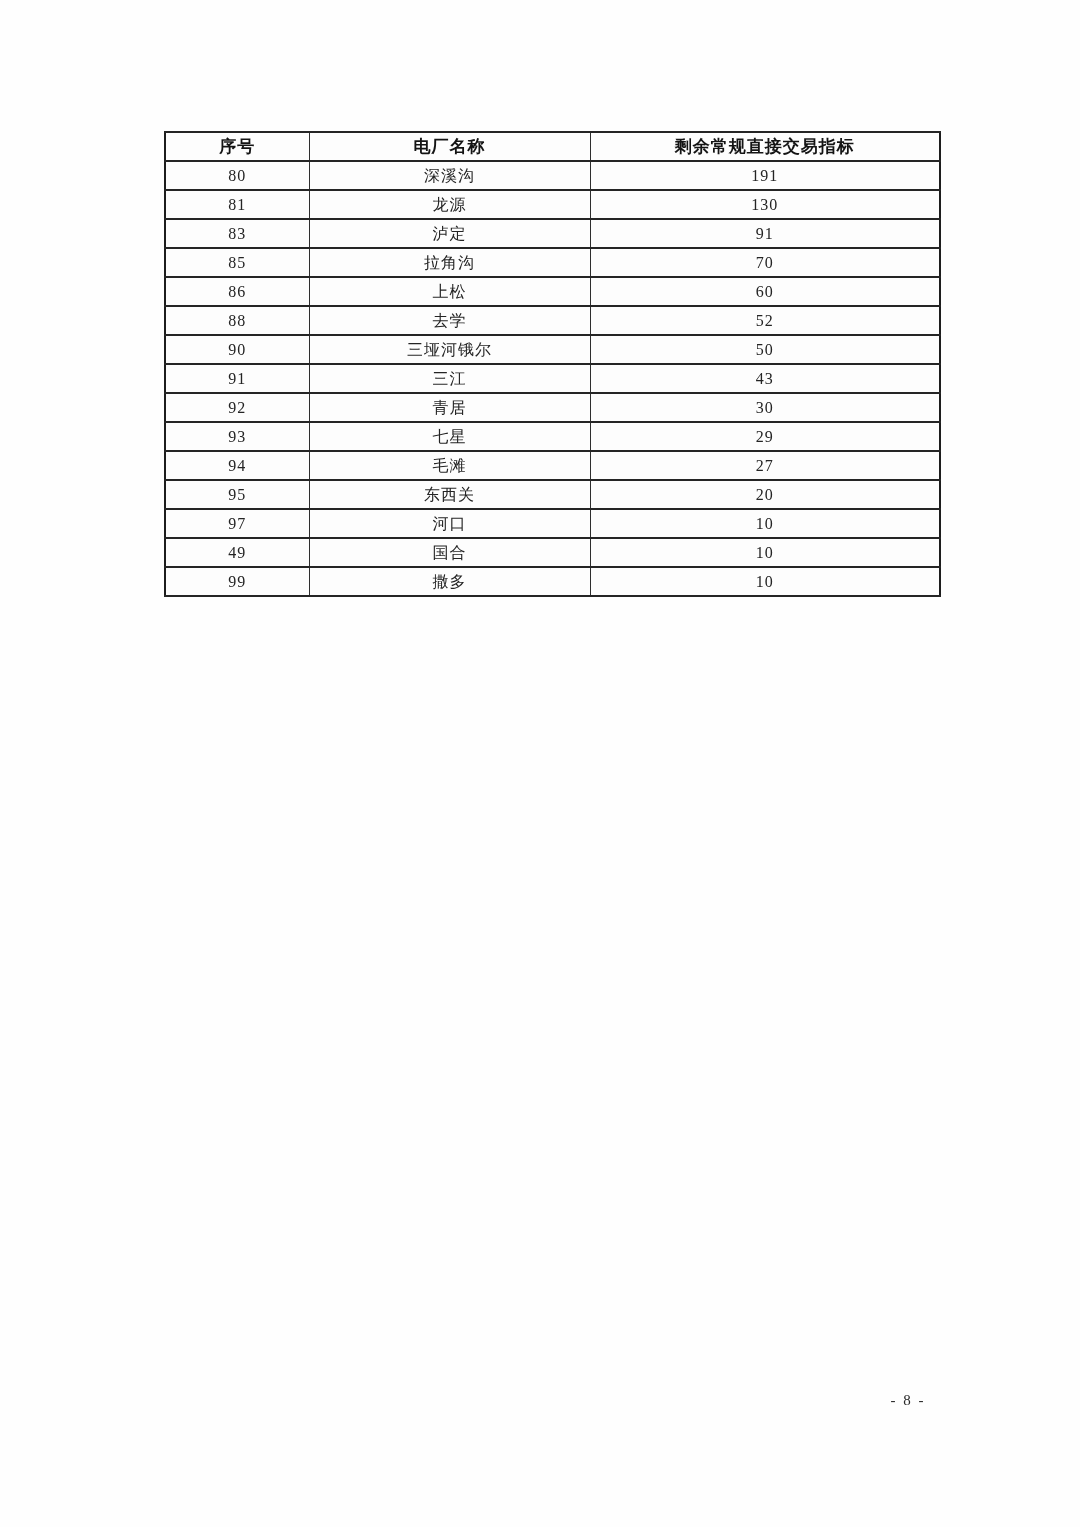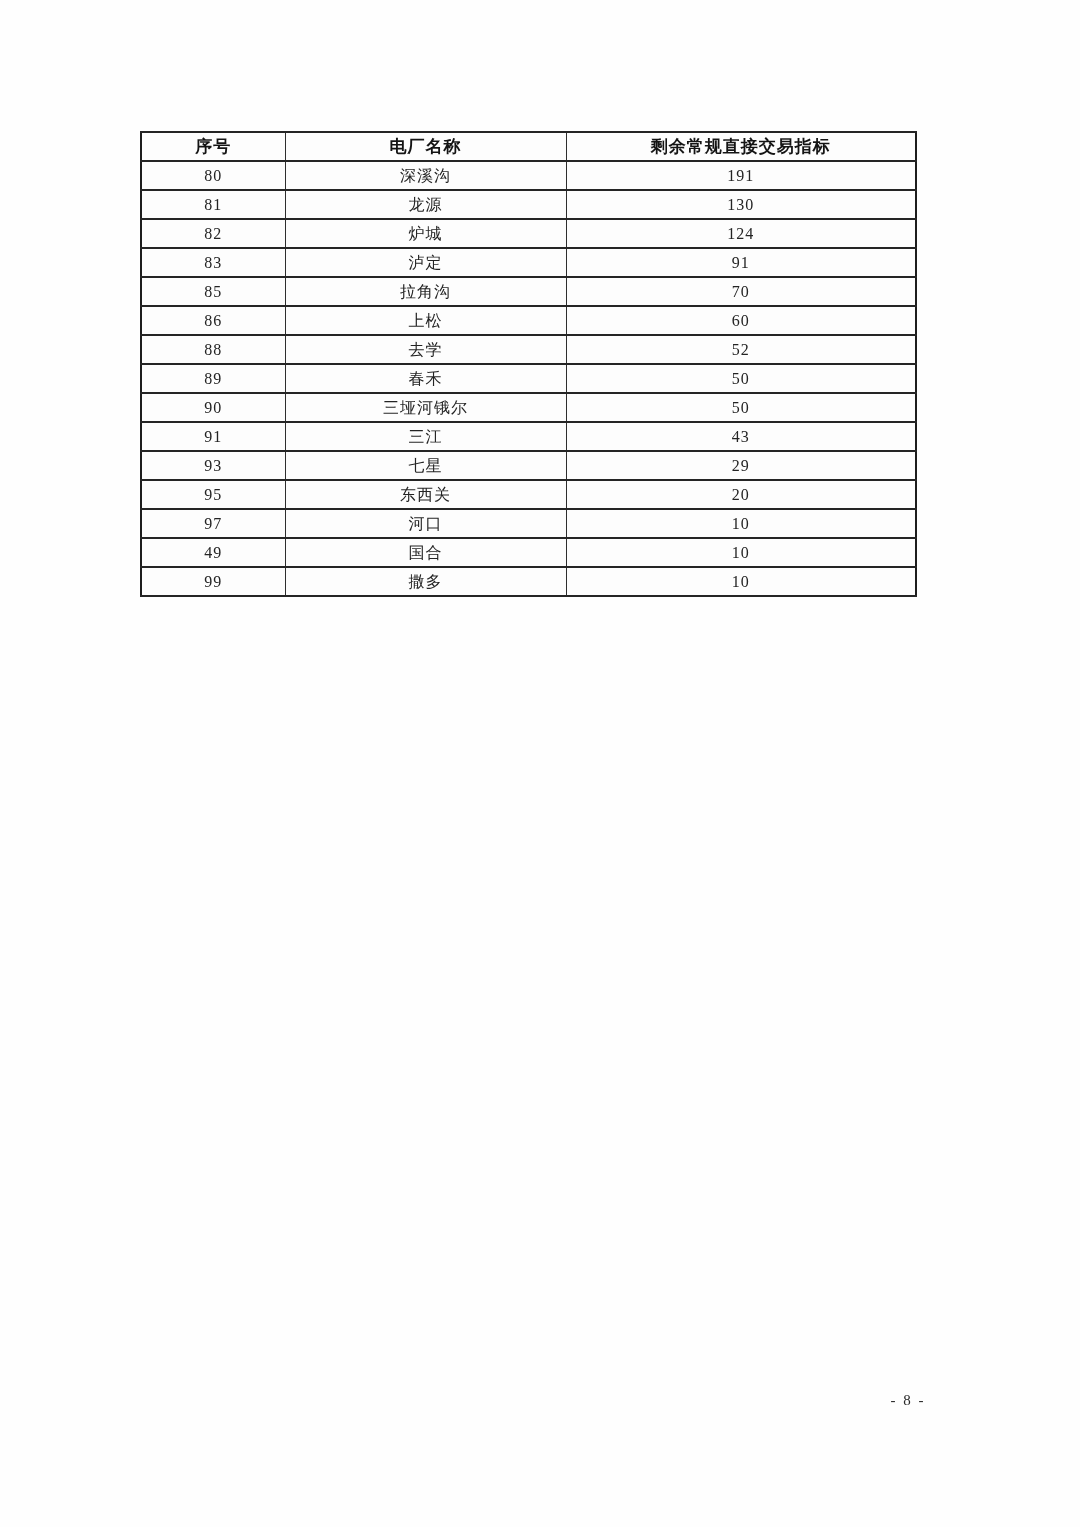--- a/index.html
+++ b/index.html
@@ -14,21 +14,21 @@
     height: 1527px;
     margin: 0 auto;
     background: #fefefe;
     font-family: "Liberation Serif", "DejaVu Serif", serif;
     color: #1c1c1c;
     overflow: hidden;
   }
 
   table.quota-table {
     position: absolute;
-    left: 140px;
+    left: 164px;
     top: 131px;
     width: 775px;
     border-collapse: collapse;
     table-layout: fixed;
     background: #fdfdfd;
     padding-left: 44px;
   }
 
   table.quota-table col.c1 { width: 144px; }
   table.quota-table col.c2 { width: 281px; }
@@ -102,63 +102,63 @@
           <td>80</td>
           <td>深溪沟</td>
           <td>191</td>
         </tr>
         <tr>
           <td>81</td>
           <td>龙源</td>
           <td>130</td>
         </tr>
         <tr>
-          <td>82</td>
-          <td>炉城</td>
-          <td>124</td>
-        </tr>
-        <tr>
           <td>83</td>
           <td>泸定</td>
           <td>91</td>
         </tr>
         <tr>
           <td>85</td>
           <td>拉角沟</td>
           <td>70</td>
         </tr>
         <tr>
           <td>86</td>
           <td>上松</td>
           <td>60</td>
         </tr>
         <tr>
           <td>88</td>
           <td>去学</td>
           <td>52</td>
         </tr>
         <tr>
-          <td>89</td>
-          <td>春禾</td>
-          <td>50</td>
-        </tr>
-        <tr>
           <td>90</td>
           <td>三垭河锇尔</td>
           <td>50</td>
         </tr>
         <tr>
           <td>91</td>
           <td>三江</td>
           <td>43</td>
         </tr>
         <tr>
+          <td>92</td>
+          <td>青居</td>
+          <td>30</td>
+        </tr>
+        <tr>
           <td>93</td>
           <td>七星</td>
           <td>29</td>
+        </tr>
+        <tr>
+          <td>94</td>
+          <td>毛滩</td>
+          <td>27</td>
         </tr>
         <tr>
           <td>95</td>
           <td>东西关</td>
           <td>20</td>
         </tr>
         <tr>
           <td>97</td>
           <td>河口</td>
           <td>10</td>

